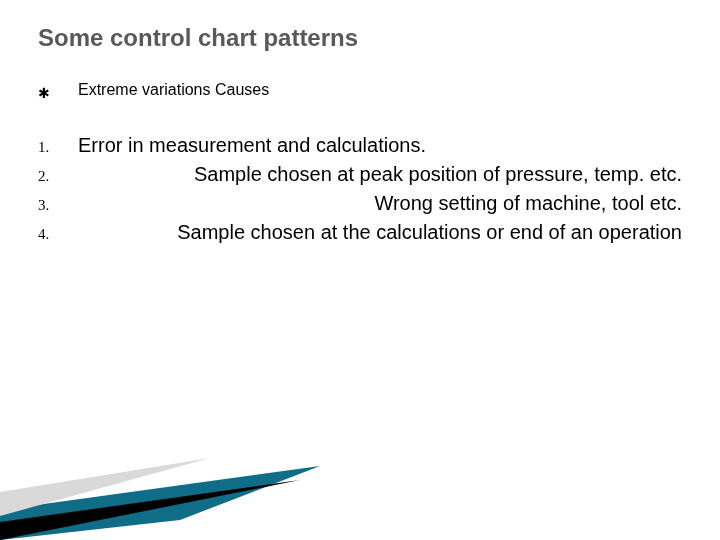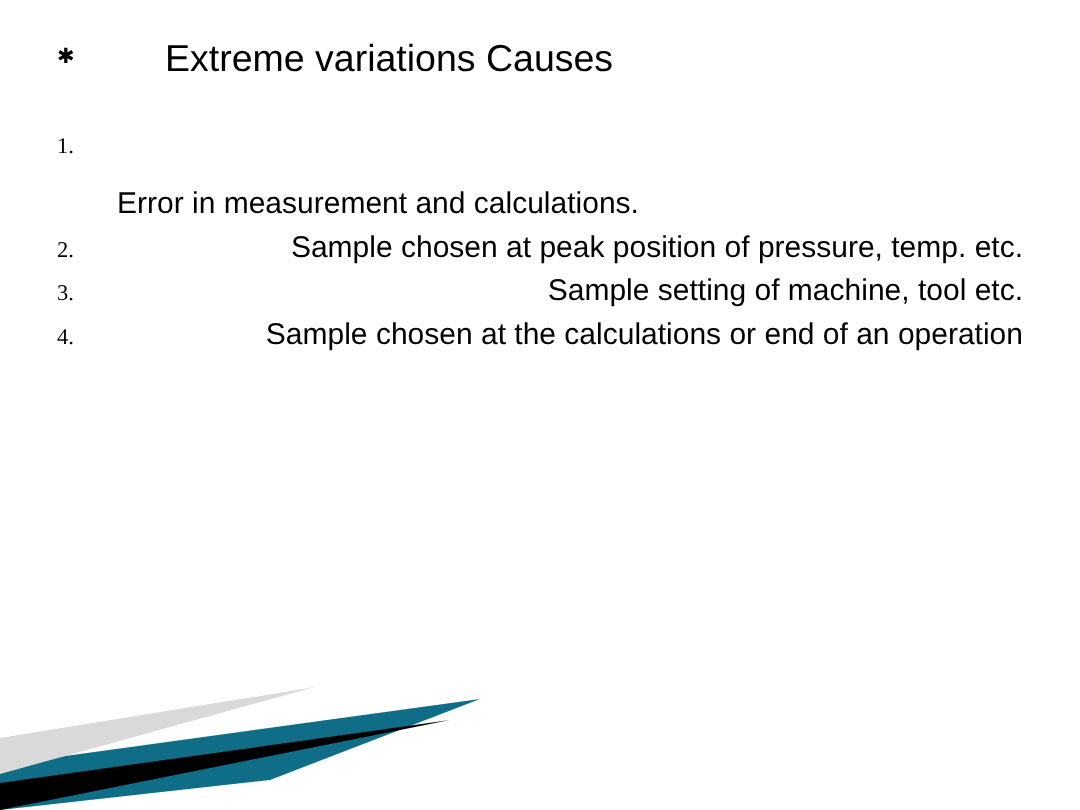--- a/index.html
+++ b/index.html
@@ -42,24 +42,23 @@
       color: #000;
       line-height: 1.2;
       padding-top: 2px;
     }
     .asterisk {
       font-family: "Segoe UI Symbol", "Arial", sans-serif;
       font-size: 14px;
       color: #000;
     }
     .bullet-text {
-      font-size: 25px;
+      font-size: 16px;
       color: #000;
       line-height: 1.25;
-      margin-left: 32px;
     }
     .num-list {
       list-style: none;
     }
     .num-row {
       display: flex;
       align-items: flex-start;
       margin-bottom: 2px;
     }
     .num-marker {
@@ -70,36 +69,37 @@
       line-height: 1.6;
       padding-top: 3px;
       font-family: Georgia, "Times New Roman", serif;
     }
     .num-text {
       font-size: 20px;
       color: #000;
       line-height: 1.35;
       flex: 1;
     }
-    .item1-text { padding-left: 0; margin-top: 40px; }
+    .item1-text { padding-left: 0; }
     .item-indent { padding-left: 8px; text-align: right; }
     .decor {
       position: absolute;
       left: 0;
       bottom: 0;
       width: 360px;
       height: 90px;
       pointer-events: none;
     }
   </style>
 </head>
 <body>
 
 <div class="slide">
 
+  <div class="title">Some control chart patterns</div>
 
   <div class="content">
 
     <div class="bullet-row">
       <div class="bullet-marker"><span class="asterisk">✱</span></div>
       <div class="bullet-text">Extreme variations Causes</div>
     </div>
 
     <div class="num-list">
 
@@ -108,21 +108,21 @@
         <div class="num-text item1-text">Error in measurement and calculations.</div>
       </div>
 
       <div class="num-row">
         <div class="num-marker">2.</div>
         <div class="num-text item-indent">Sample chosen at peak position of pressure, temp. etc.</div>
       </div>
 
       <div class="num-row">
         <div class="num-marker">3.</div>
-        <div class="num-text item-indent">Sample setting of machine, tool etc.</div>
+        <div class="num-text item-indent">Wrong setting of machine, tool etc.</div>
       </div>
 
       <div class="num-row">
         <div class="num-marker">4.</div>
         <div class="num-text item-indent">Sample chosen at the calculations or end of an operation</div>
       </div>
 
     </div>
 
   </div>

